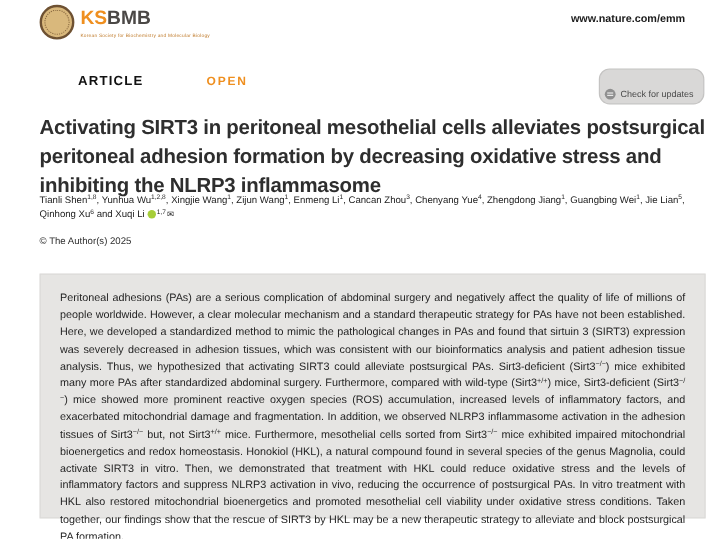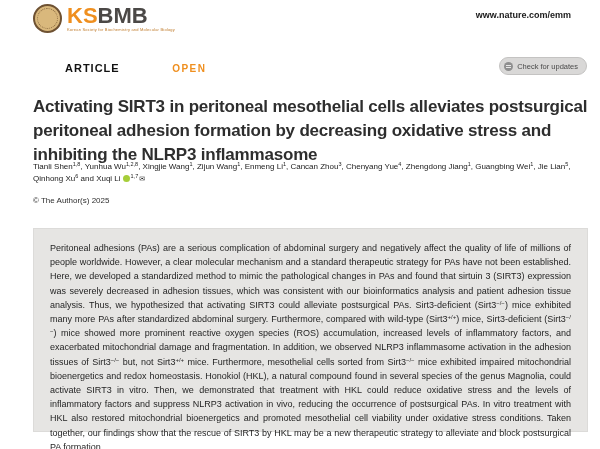--- a/index.html
+++ b/index.html
@@ -6,30 +6,30 @@
   body{
     width:600px;height:449px;position:relative;overflow:hidden;
     background:#ffffff;font-family:"Liberation Sans",sans-serif;
     -webkit-font-smoothing:antialiased;
   }
   
   .logo-row{position:absolute;left:33px;top:4px;display:flex;align-items:flex-start;gap:5px;}
   .seal{width:29px;height:29px;border-radius:50%;background:#d9b87c;border:2.5px solid #6e5132;box-sizing:border-box;position:relative;flex:0 0 auto;}
   .seal::after{content:"";position:absolute;inset:2px;border-radius:50%;border:1px dotted #8a6a40;}
   .logo-text{display:flex;flex-direction:column;margin-top:1px;}
-  .logo-letters{font-size:22px;font-weight:bold;line-height:21px;letter-spacing:0px;}
+  .logo-letters{font-size:16px;font-weight:bold;line-height:21px;letter-spacing:0px;}
   .logo-ks{color:#ef8f1f;}
   .logo-bmb{color:#4b4846;}
   .tagline{font-size:4px;color:#bf7a2a;letter-spacing:.2px;margin-top:1px;white-space:nowrap;}
   .site-url{position:absolute;right:29px;top:10px;font-size:9px;font-weight:bold;color:#1a1a1a;}
   
   .article-row{position:absolute;left:33px;right:13px;top:58px;height:18px;}
   .article-label{font-size:11px;font-weight:bold;letter-spacing:1px;color:#121212;margin-left:32px;}
   .open-label{font-size:10px;font-weight:bold;letter-spacing:1.5px;color:#ef8f1f;margin-left:48px;}
-  .check-badge{position:absolute;right:0;top:-1px;height:16px;background:#d9d8d7;border:1px solid #c4c3c2;border-radius:9px;display:flex;align-items:center;gap:4px;padding:0 8px 0 4px;font-size:7.5px;color:#4a4a4a;cursor:pointer;}
+  .check-badge{position:absolute;right:0;top:-1px;height:16px;background:#d9d8d7;border:1px solid #c4c3c2;border-radius:9px;display:flex;align-items:center;gap:4px;padding:12px 8px 0 4px;font-size:7.5px;color:#4a4a4a;cursor:pointer;}
   .crossmark-icon{width:9px;height:9px;border-radius:50%;background:#8f8f8f;position:relative;}
   .crossmark-icon::after{content:"";position:absolute;left:2px;right:2px;top:3px;height:1px;background:#e8e8e8;box-shadow:0 2px 0 #e8e8e8;}
   
   .title{position:absolute;left:33px;top:84px;width:557px;font-size:17px;line-height:23.6px;font-weight:bold;color:#2e2e2e;letter-spacing:-.2px;}
   .authors{position:absolute;left:33px;top:161px;width:557px;font-size:8px;line-height:11.5px;color:#1a1a1a;}
   .authors sup{font-size:5.5px;vertical-align:3px;line-height:0;}
   .orcid{display:inline-block;width:7px;height:7px;border-radius:50%;background:#a6ce39;margin:0 1px 0 2px;vertical-align:-1px;}
   .env{font-size:7px;margin-left:1px;color:#1a1a1a;}
   .copyright{position:absolute;left:33px;top:196px;font-size:8px;color:#2e2e2e;}
   

